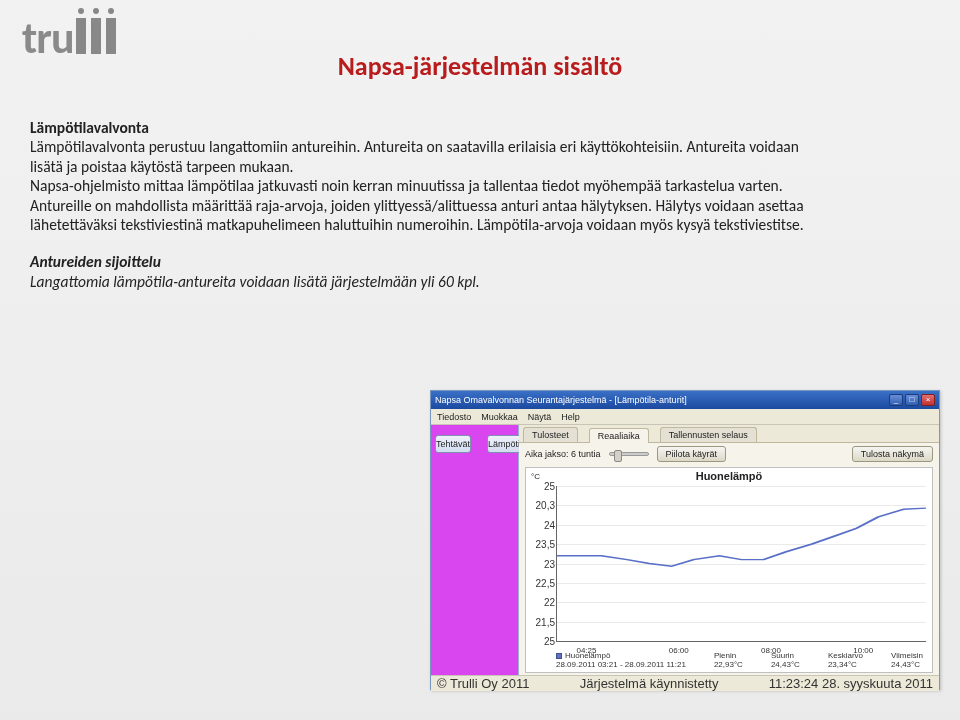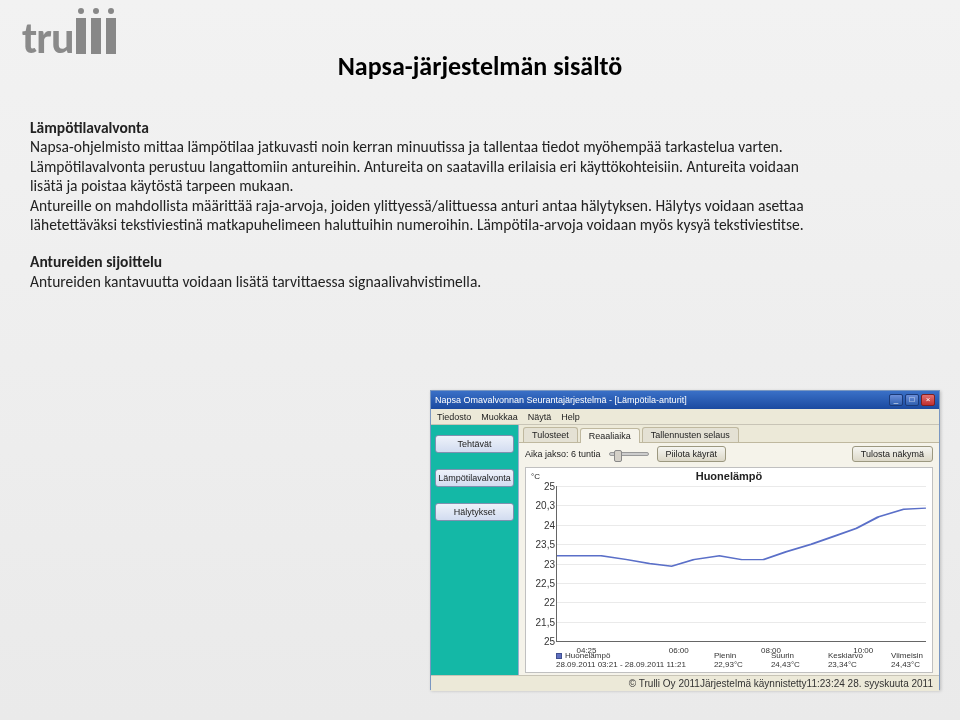--- a/index.html
+++ b/index.html
@@ -46,37 +46,37 @@
     width:6px;height:6px;background:#888;border-radius:50%;position:absolute;top:-10px;left:2px;
   }
   .title {
     position: absolute;
     top: 50px;
     left: 0;
     width: 100%;
     text-align: center;
     font-size: 26px;
     font-weight: 700;
-    color: #000000;
+    color: #b91c1c;
   }
   .content {
     position: absolute;
     top: 100px;
     left: 30px;
     width: 780px;
     font-size: 15.5px;
     line-height: 1.25;
     color: #222;
   }
   .content .subhead {
     font-weight: 700;
     margin-top: 18px;
   }
   .content p { margin-top: 0; }
-  .content .block2 { margin-top: 8px; }
+  .content .block2 { margin-top: 8px; font-style: italic; }
   .screenshot {
     position: absolute;
     top: 390px;
     left: 430px;
     width: 510px;
     height: 300px;
     background: #ece9d8;
     border: 1px solid #7a97c1;
     font-size: 9px;
     font-family: Tahoma, Arial, sans-serif;
@@ -110,24 +110,23 @@
     gap: 10px;
     padding: 0 6px;
     font-size: 9px;
   }
   .ss-body {
     display: flex;
     height: 250px;
   }
   .ss-sidebar {
     width: 88px;
-    background: #14b8a6;
+    background: #d946ef;
     border-right: 1px solid #9aaed0;
     display: flex;
-    flex-direction: column;
     gap: 16px;
     padding: 10px 4px;
   }
   .ss-sidebtn {
     background: linear-gradient(to bottom,#eef2fa,#d2dcf0);
     border: 1px solid #8090b0;
     border-radius: 3px;
     height: 18px;
     line-height: 16px;
     text-align: center;
@@ -147,21 +146,21 @@
     padding-left: 4px;
     border-bottom: 1px solid #bfb89f;
     background:#ece9d8;
   }
   .ss-tab {
     padding: 2px 8px;
     font-size: 9px;
     border: 1px solid #bfb89f;
     border-bottom: none;
     background: #e4e1d4;
-    margin-right: 2px;
+    margin-right: 11px;
     border-radius: 3px 3px 0 0;
   }
   .ss-tab.active { background: #f5f3ea; position: relative; top:1px; }
   .ss-toolbar {
     height: 22px;
     display: flex;
     align-items: center;
     justify-content: space-between;
     padding: 9px 6px;
     font-size: 9px;
@@ -209,23 +208,23 @@
     align-items: flex-start;
   }
   .ss-legend .lcol { display:flex; flex-direction:column; line-height:1.1; }
   .ss-legend .dot { display:inline-block; width:6px; height:6px; background:#6070c0; border:1px solid #405090; margin-right:3px; vertical-align:middle; }
   .ss-statusbar {
     height: 16px;
     background: #ece9d8;
     border-top: 1px solid #c8c4b6;
     display: flex;
     align-items: center;
-    justify-content: flex-end;
+    justify-content: space-between;
     padding: 0 6px;
-    font-size: 10px;
+    font-size: 13px;
     color: #333;
   }
   svg.line { position:absolute; top:0; left:0; width:100%; height:100%; }
 </style>
 </head>
 <body>
 
 <div class="logo">
   <span class="logo-text">tru</span>
   <span class="logo-bars">
@@ -238,27 +237,27 @@
     <span class="logo-bar b3">
         <span class="logo-dot"></span>
       </span>
   </span>
 </div>
 
 <div class="title">Napsa-järjestelmän sisältö</div>
 
 <div class="content">
   <p class="subhead">Lämpötilavalvonta</p>
+  <p>Lämpötilavalvonta perustuu langattomiin antureihin. Antureita on saatavilla erilaisia eri käyttökohteisiin. Antureita voidaan lisätä ja poistaa käytöstä tarpeen mukaan.</p>
   <p>Napsa-ohjelmisto mittaa lämpötilaa jatkuvasti noin kerran minuutissa ja tallentaa tiedot myöhempää tarkastelua varten.</p>
-  <p>Lämpötilavalvonta perustuu langattomiin antureihin. Antureita on saatavilla erilaisia eri käyttökohteisiin. Antureita voidaan lisätä ja poistaa käytöstä tarpeen mukaan.</p>
   <p>Antureille on mahdollista määrittää raja-arvoja, joiden ylittyessä/alittuessa anturi antaa hälytyksen. Hälytys voidaan asettaa lähetettäväksi tekstiviestinä matkapuhelimeen haluttuihin numeroihin. Lämpötila-arvoja voidaan myös kysyä tekstiviestitse.</p>
 
   <div class="block2">
     <p class="subhead">Antureiden sijoittelu</p>
-    <p>Antureiden kantavuutta voidaan lisätä tarvittaessa signaalivahvistimella.</p>
+    <p>Langattomia lämpötila-antureita voidaan lisätä järjestelmään yli 60 kpl.</p>
   </div>
 </div>
 
 <div class="screenshot">
 
   <div class="ss-titlebar">
     <span>Napsa Omavalvonnan Seurantajärjestelmä - [Lämpötila-anturit]</span>
     <span class="winbtns">
       <span class="winbtn">_</span>
       <span class="winbtn">□</span>

